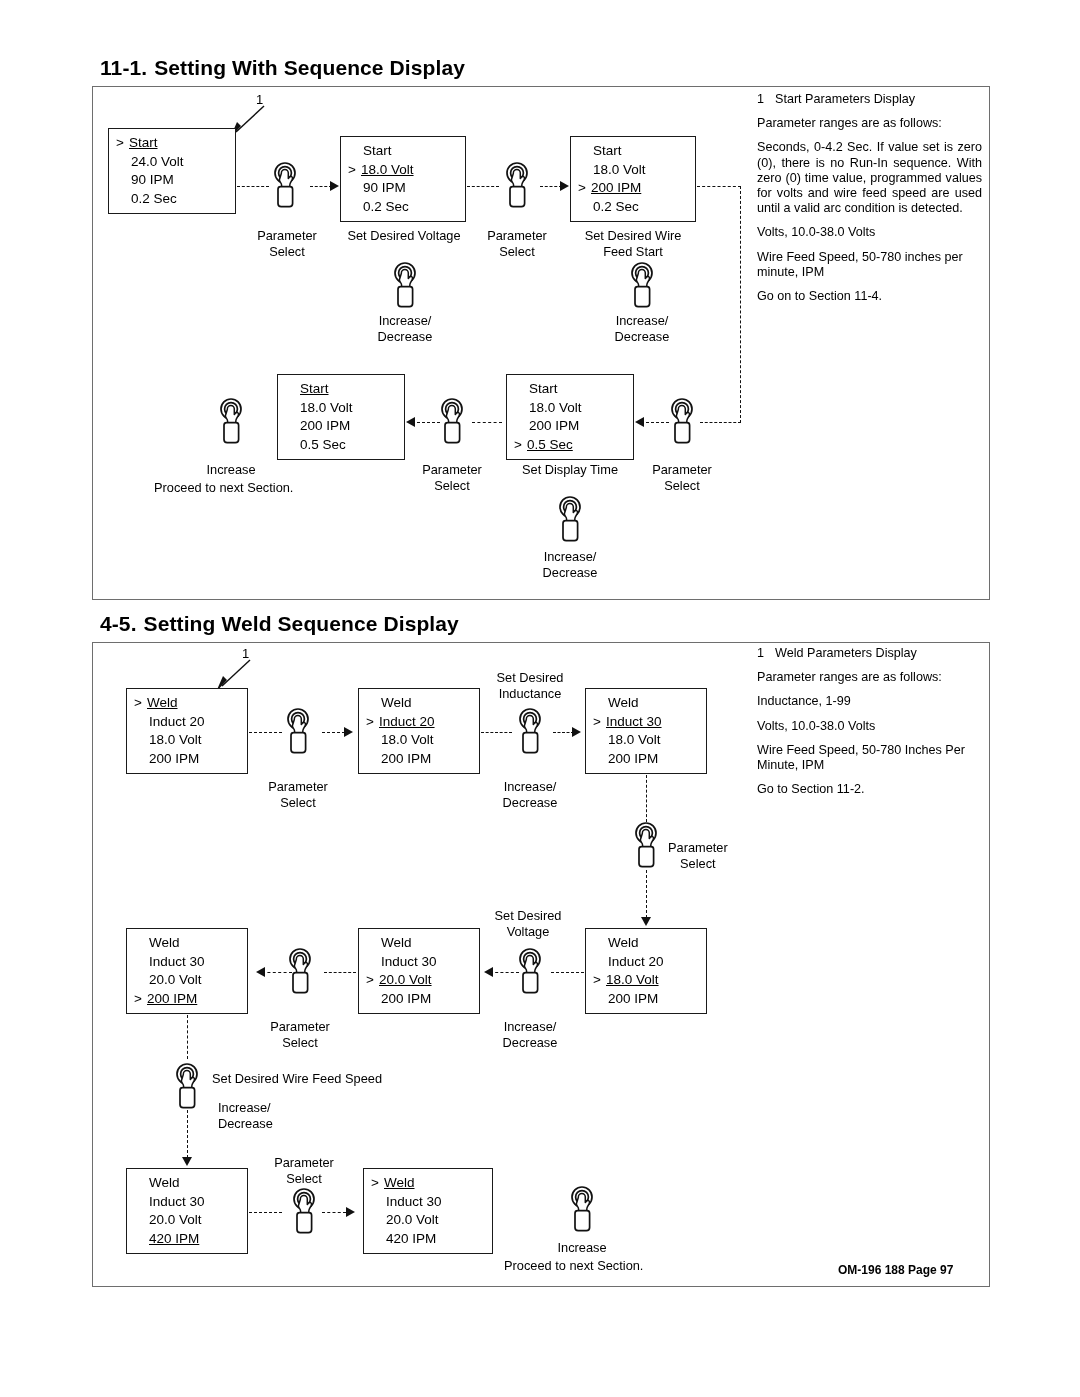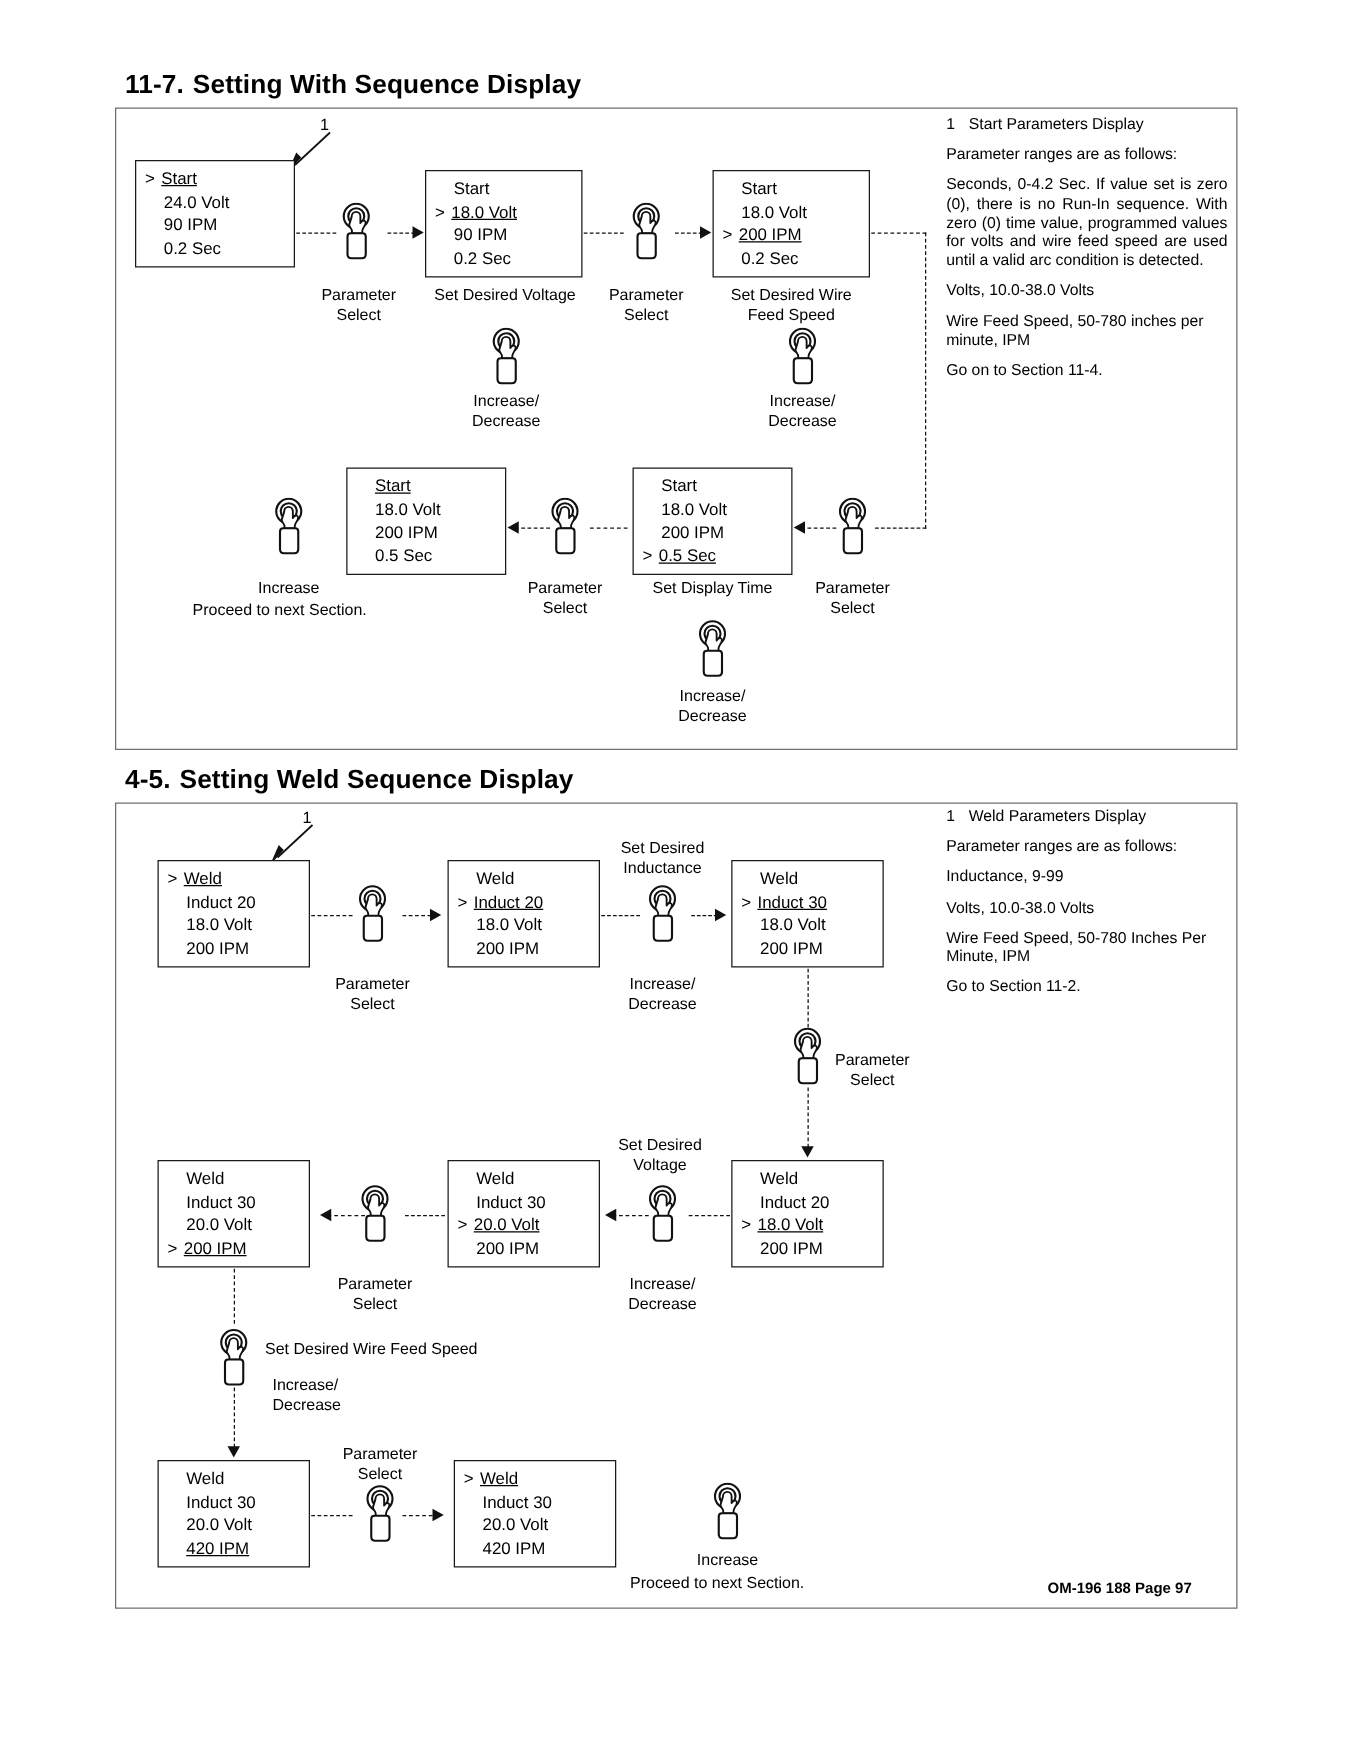--- a/index.html
+++ b/index.html
@@ -79,21 +79,21 @@
   .footer{
     position:absolute;font-size:12px;font-weight:bold;white-space:nowrap;
   }
 </style>
 </head>
 <body>
 
 <div class="page">
 
   <h2 class="sec-title" style="left:100px;top:56px;">
-    <span class="num">11-7.</span><span>Setting With Sequence Display</span>
+    <span class="num">11-1.</span><span>Setting With Sequence Display</span>
   </h2>
   <div class="frame" style="left:92px;top:86px;width:896px;height:512px;"></div>
 
   <div class="callout" style="left:256px;top:92px;">1</div>
   <svg style="position:absolute;left:228px;top:104px;width:40px;height:34px;">
     <line x1="36" y1="2" x2="8" y2="28" stroke="#111" stroke-width="1.4"></line>
     <polygon points="2,34 13,22 9,18" fill="#111"></polygon>
   </svg>
 
   <div class="lcd" id="s1" style="left:108px;top:128px;width:128px;height:86px;">
@@ -230,21 +230,21 @@
   <div class="cap" style="left:457px;top:228px;width:120px;">
     <div style="white-space:pre-line;">Parameter
 Select</div>
   </div>
 
   <div class="cap" style="left:343px;top:228px;width:122px;">
     <div>Set Desired Voltage</div>
   </div>
   <div class="cap" style="left:572px;top:228px;width:122px;">
     <div style="white-space:pre-line;">Set Desired Wire
-Feed Speed</div>
+Feed Start</div>
   </div>
 
   <div class="btn-icon" style="left:388px;top:262px;">
     <svg viewBox="0 0 34 50">
       <circle cx="17" cy="11" r="10" fill="#fff" stroke="#111" stroke-width="1.7"></circle>
       <circle cx="17" cy="11" r="6.4" fill="#fff" stroke="#111" stroke-width="1.7"></circle>
       <path d="M13.3 11.5 c0-2.4 1.7-4 3.6-4 1.9 0 3.4 1.6 3.4 3.6 l0 5.4 c1.0-1.6 2.3-2.3 3.3-1.9 1.1 .5 1.1 1.9 .4 3.3 l-1.6 3.0 c-.5 1.0-.6 1.6-.6 2.6 l0 1.2 -8.2 0 0-1.4 c0-1.2-.4-2.0-1.1-2.9 -.7-.9-1.1-1.8-1.1-2.7 z" fill="#fff" stroke="#111" stroke-width="1.5" stroke-linejoin="round"></path>
       <path d="M12.6 24.6 l9.4 0 c1.6 0 2.6 1.0 2.6 2.6 l0 14.2 c0 1.9-1.3 3.2-3.2 3.2 l-8.2 0 c-1.9 0-3.2-1.3-3.2-3.2 l0-14.2 c0-1.6 1.0-2.6 2.6-2.6 z" fill="#fff" stroke="#111" stroke-width="1.7"></path>
     </svg>
   </div>
@@ -638,21 +638,21 @@
   <div class="cap left" style="left:504px;top:1258px;">
     <div>Proceed to next Section.</div>
   </div>
 
   <div class="note" style="left:757px;top:646px;">
     <div class="nline first">
       <span>1</span>
       <span>Weld Parameters Display</span>
     </div>
     <div class="nline nojust">Parameter ranges are as follows:</div>
-    <div class="nline nojust">Inductance, 9-99</div>
+    <div class="nline nojust">Inductance, 1-99</div>
     <div class="nline nojust">Volts, 10.0-38.0 Volts</div>
     <div class="nline nojust">Wire Feed Speed, 50-780 Inches Per Minute, IPM</div>
     <div class="nline nojust">Go to Section 11-2.</div>
   </div>
 
   <div class="footer" style="left:838px;top:1263px;">OM-196 188 Page 97</div>
 
 </div>
 
 </body></html>

